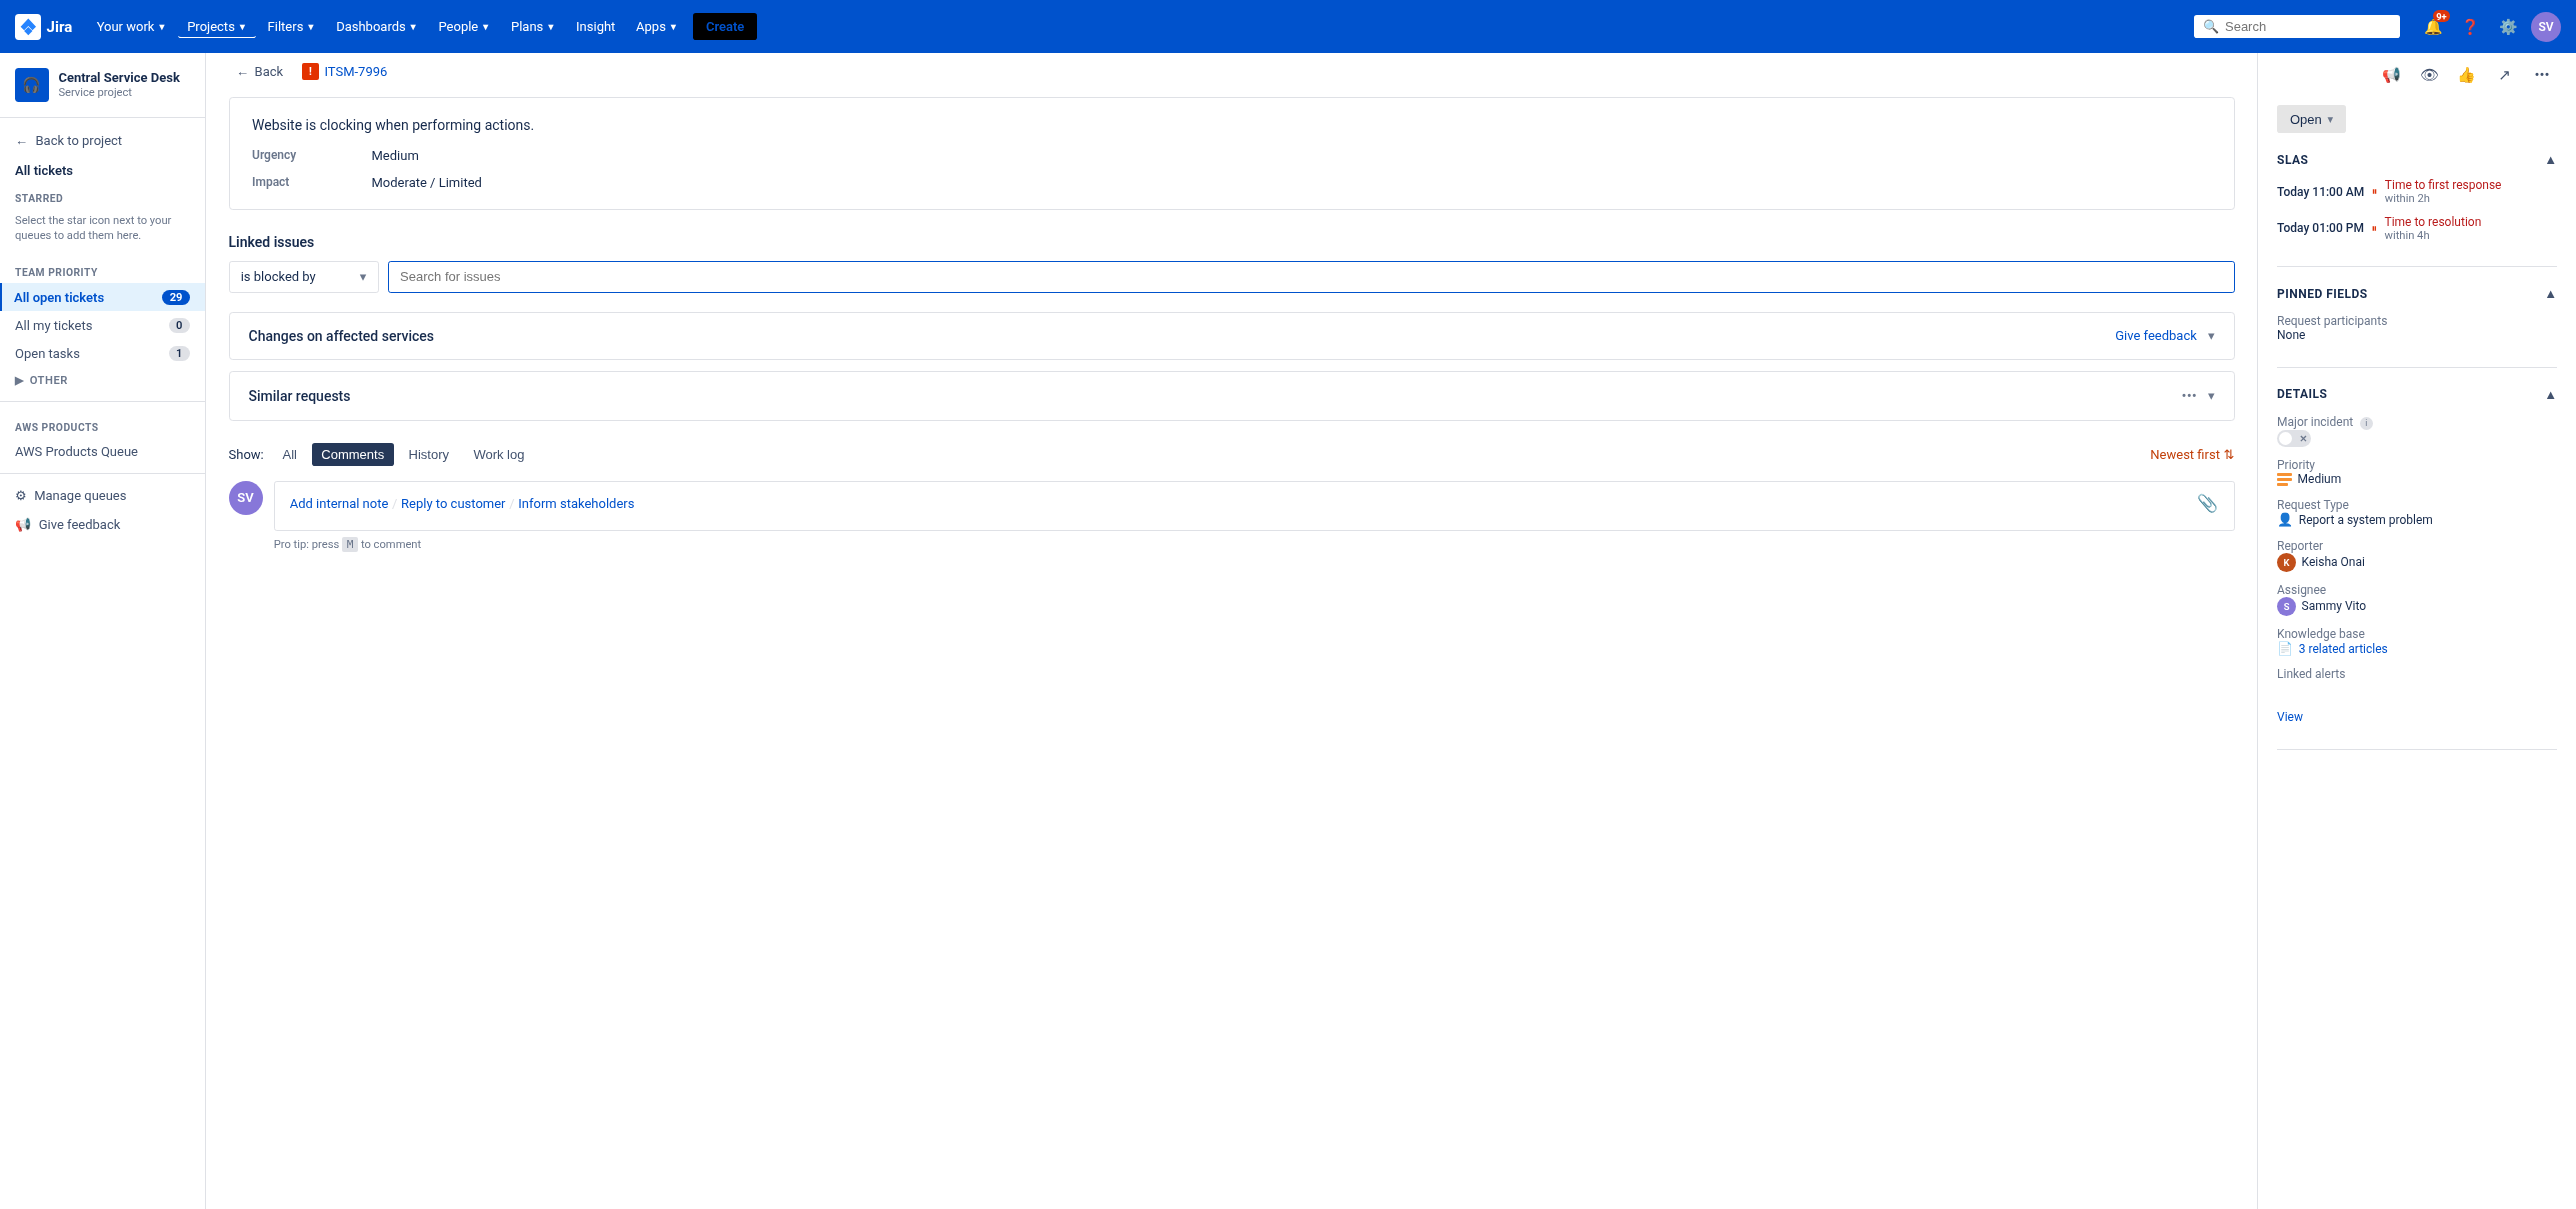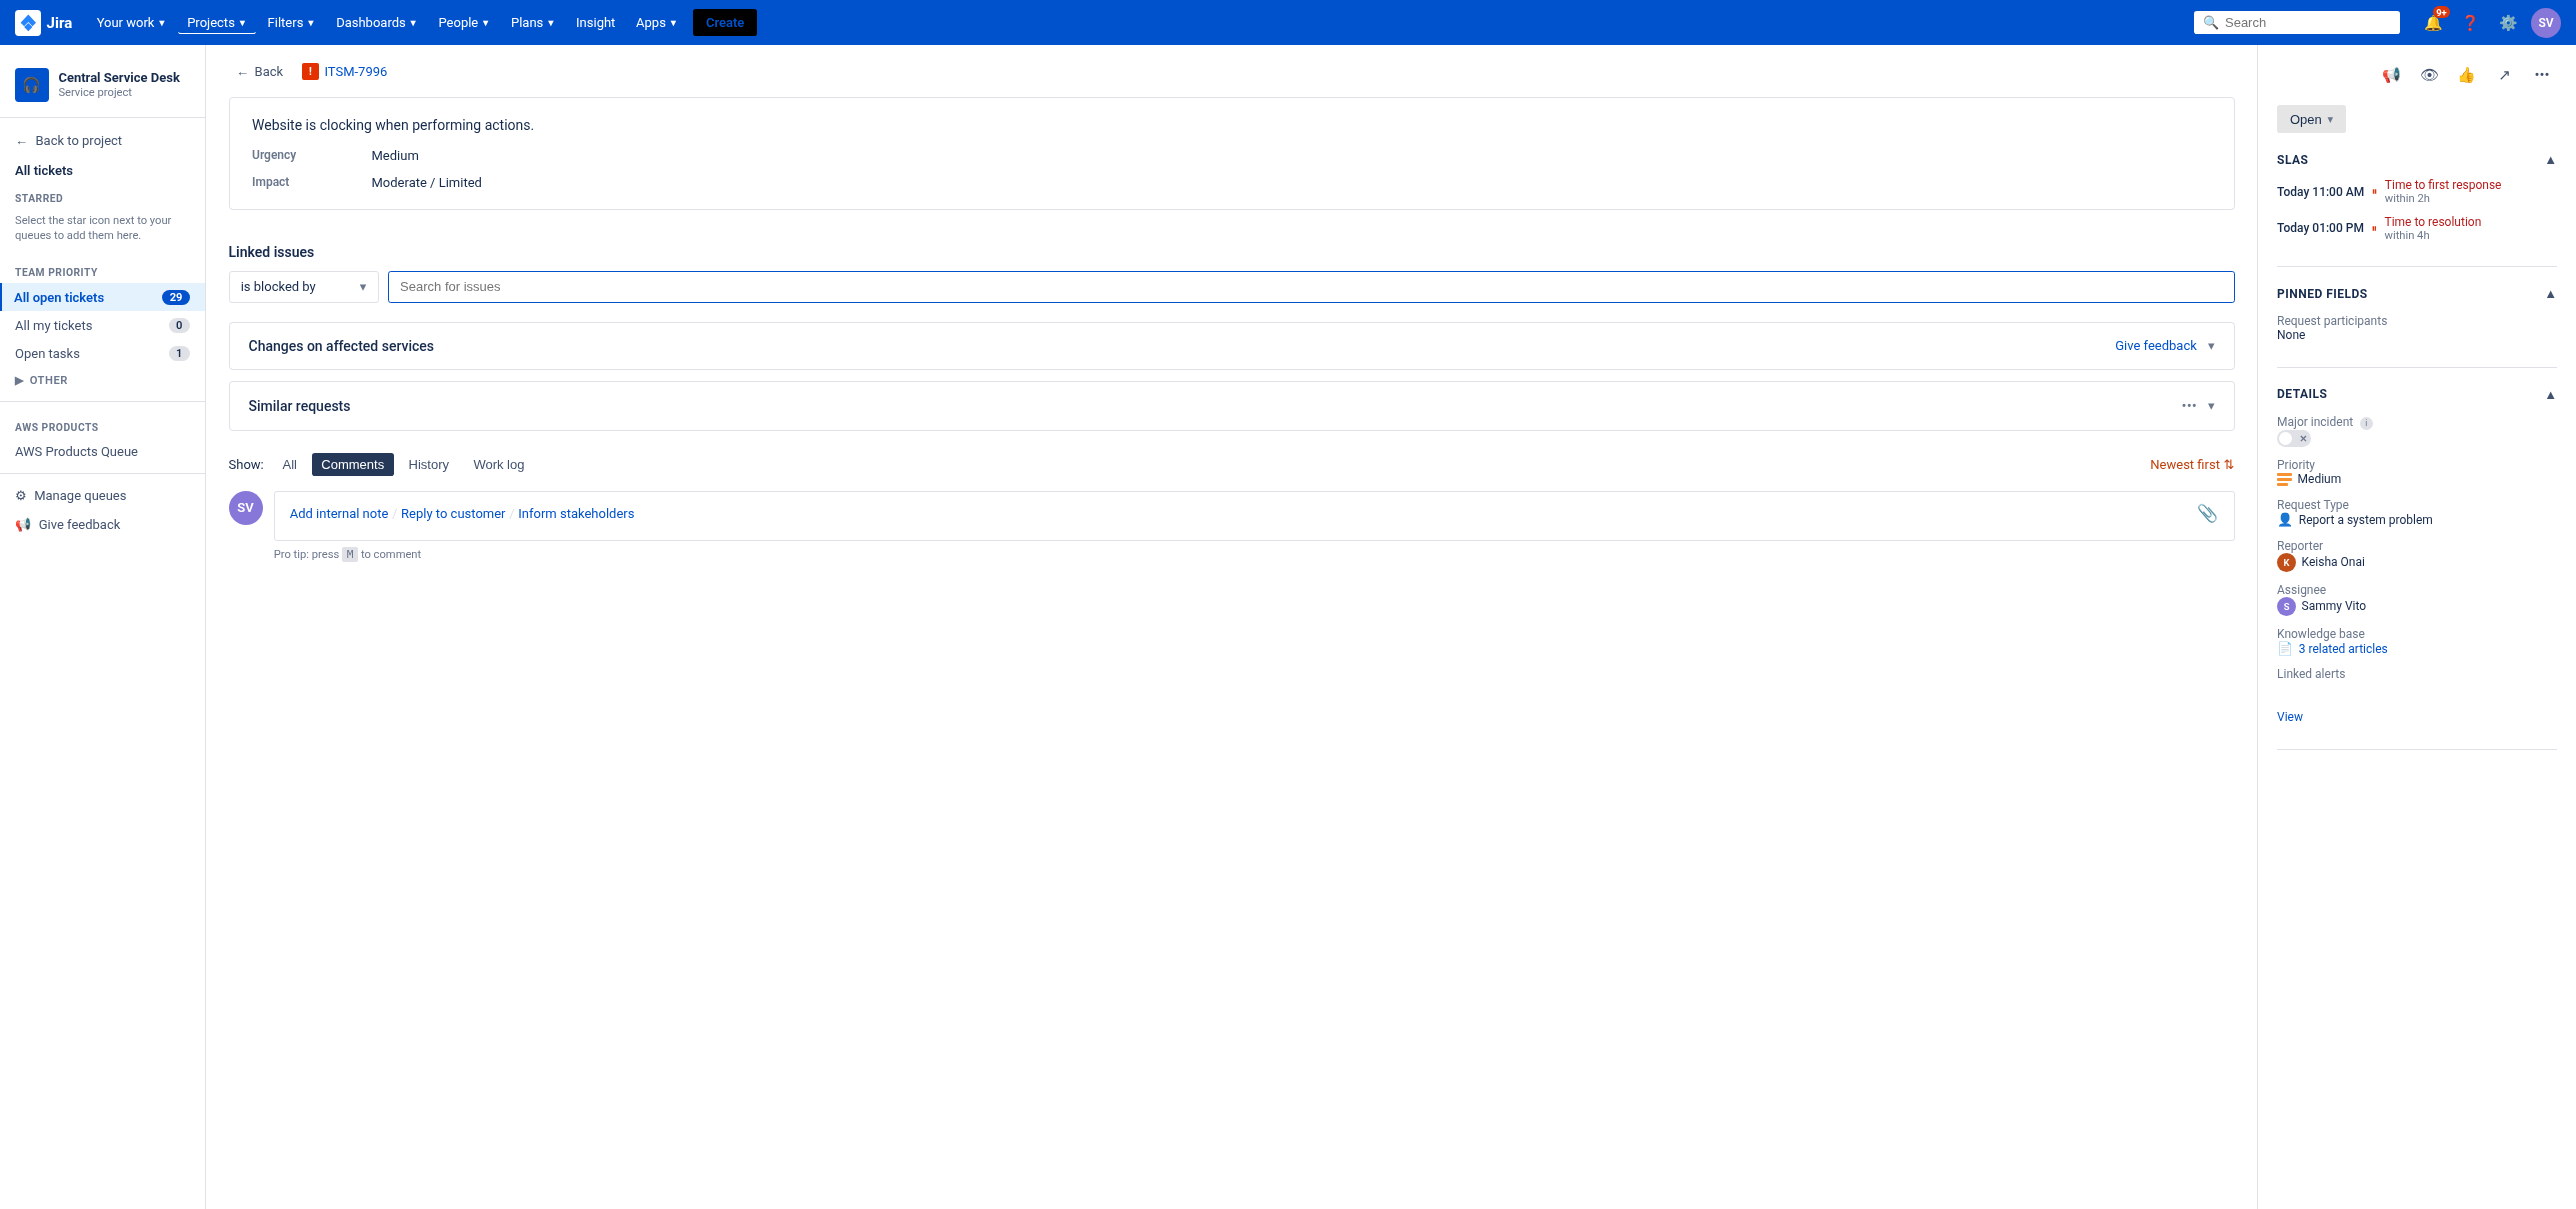--- a/index.html
+++ b/index.html
@@ -1,20 +1,20 @@
 <!DOCTYPE html>
 <html style="font-size:15px"><head>
   <meta charset="utf-8">
   <style>
     * { box-sizing: border-box; margin: 0; padding: 0; }
     body { font-family: -apple-system, BlinkMacSystemFont, 'Segoe UI', Roboto, sans-serif; font-size: 13px; color: #172b4d; background: #fff; }
 
     
     .top-nav {
-      display: flex; align-items: center; height: 45px;
+      display: flex; align-items: center; height: 53px;
       background: #0052cc; padding: 0 15px; gap: 7.5px;
       position: fixed; top: 0; left: 0; right: 0; z-index: 100;
     }
     .nav-logo { display: flex; align-items: center; gap: 5.6px; color: #fff; font-weight: 700; font-size: 15px; }
     .nav-logo-icon { width: 26px; height: 26px; background: #fff; border-radius: 3.7px; display: flex; align-items: center; justify-content: center; }
     .nav-logo-icon svg { width: 19px; height: 19px; }
     .nav-items { display: flex; align-items: center; gap: 1.9px; margin-left: 7.5px; }
     .nav-item { color: #fff; font-size: 13px; padding: 3.7px 9.4px; border-radius: 2.8px; cursor: pointer; display: flex; align-items: center; gap: 2.8px; white-space: nowrap; }
     .nav-item .chevron { font-size: 9.4px; }
     .nav-create-btn { background: #000000; color: #0052cc; font-weight: 600; padding: 5.6px 13px; border-radius: 2.8px; cursor: pointer; font-size: 13px; margin-left: 3.7px; }
@@ -53,21 +53,21 @@
     .main-content { flex: 1; overflow-y: auto; padding: 0; display: flex; }
     .issue-area { flex: 1; padding: 15px 22.5px; overflow-y: auto; border-right: 0.9px solid #dfe1e6; }
 
     
     .breadcrumb { display: flex; align-items: center; gap: 11.2px; margin-bottom: 15px; }
     .breadcrumb-back { display: flex; align-items: center; gap: 5.6px; color: #42526e; cursor: pointer; font-size: 13px; padding: 3.7px 7.5px; border-radius: 2.8px; }
     .breadcrumb-issue { display: flex; align-items: center; gap: 5.6px; color: #0052cc; cursor: pointer; font-size: 13px; }
     .breadcrumb-issue-icon { width: 17px; height: 17px; background: #e33200; border-radius: 1.9px; display: flex; align-items: center; justify-content: center; color: #fff; font-size: 10.3px; font-weight: 700; }
 
     
-    .issue-card { border: 0.9px solid #dfe1e6; border-radius: 3.7px; padding: 19px 22.5px; margin-bottom: 34px; }
+    .issue-card { border: 0.9px solid #dfe1e6; border-radius: 3.7px; padding: 19px 22.5px; margin-bottom: 24px; }
     .issue-desc { font-size: 14px; color: #172b4d; margin-bottom: 15px; }
     .issue-fields { display: flex; flex-direction: column; gap: 11.2px; }
     .issue-field-row { display: grid; grid-template-columns: 112px 1fr; gap: 7.5px; align-items: start; }
     .issue-field-label { color: #6b778c; font-size: 12px; font-weight: 600; }
     .issue-field-value { color: #172b4d; font-size: 13px; }
 
     
     .section-title { font-size: 14px; font-weight: 600; color: #172b4d; margin-bottom: 11.2px; }
     .linked-issues-form { margin-bottom: 19px; }
     .linked-issues-controls { display: flex; gap: 9.4px; align-items: center; margin-bottom: 11.2px; }

